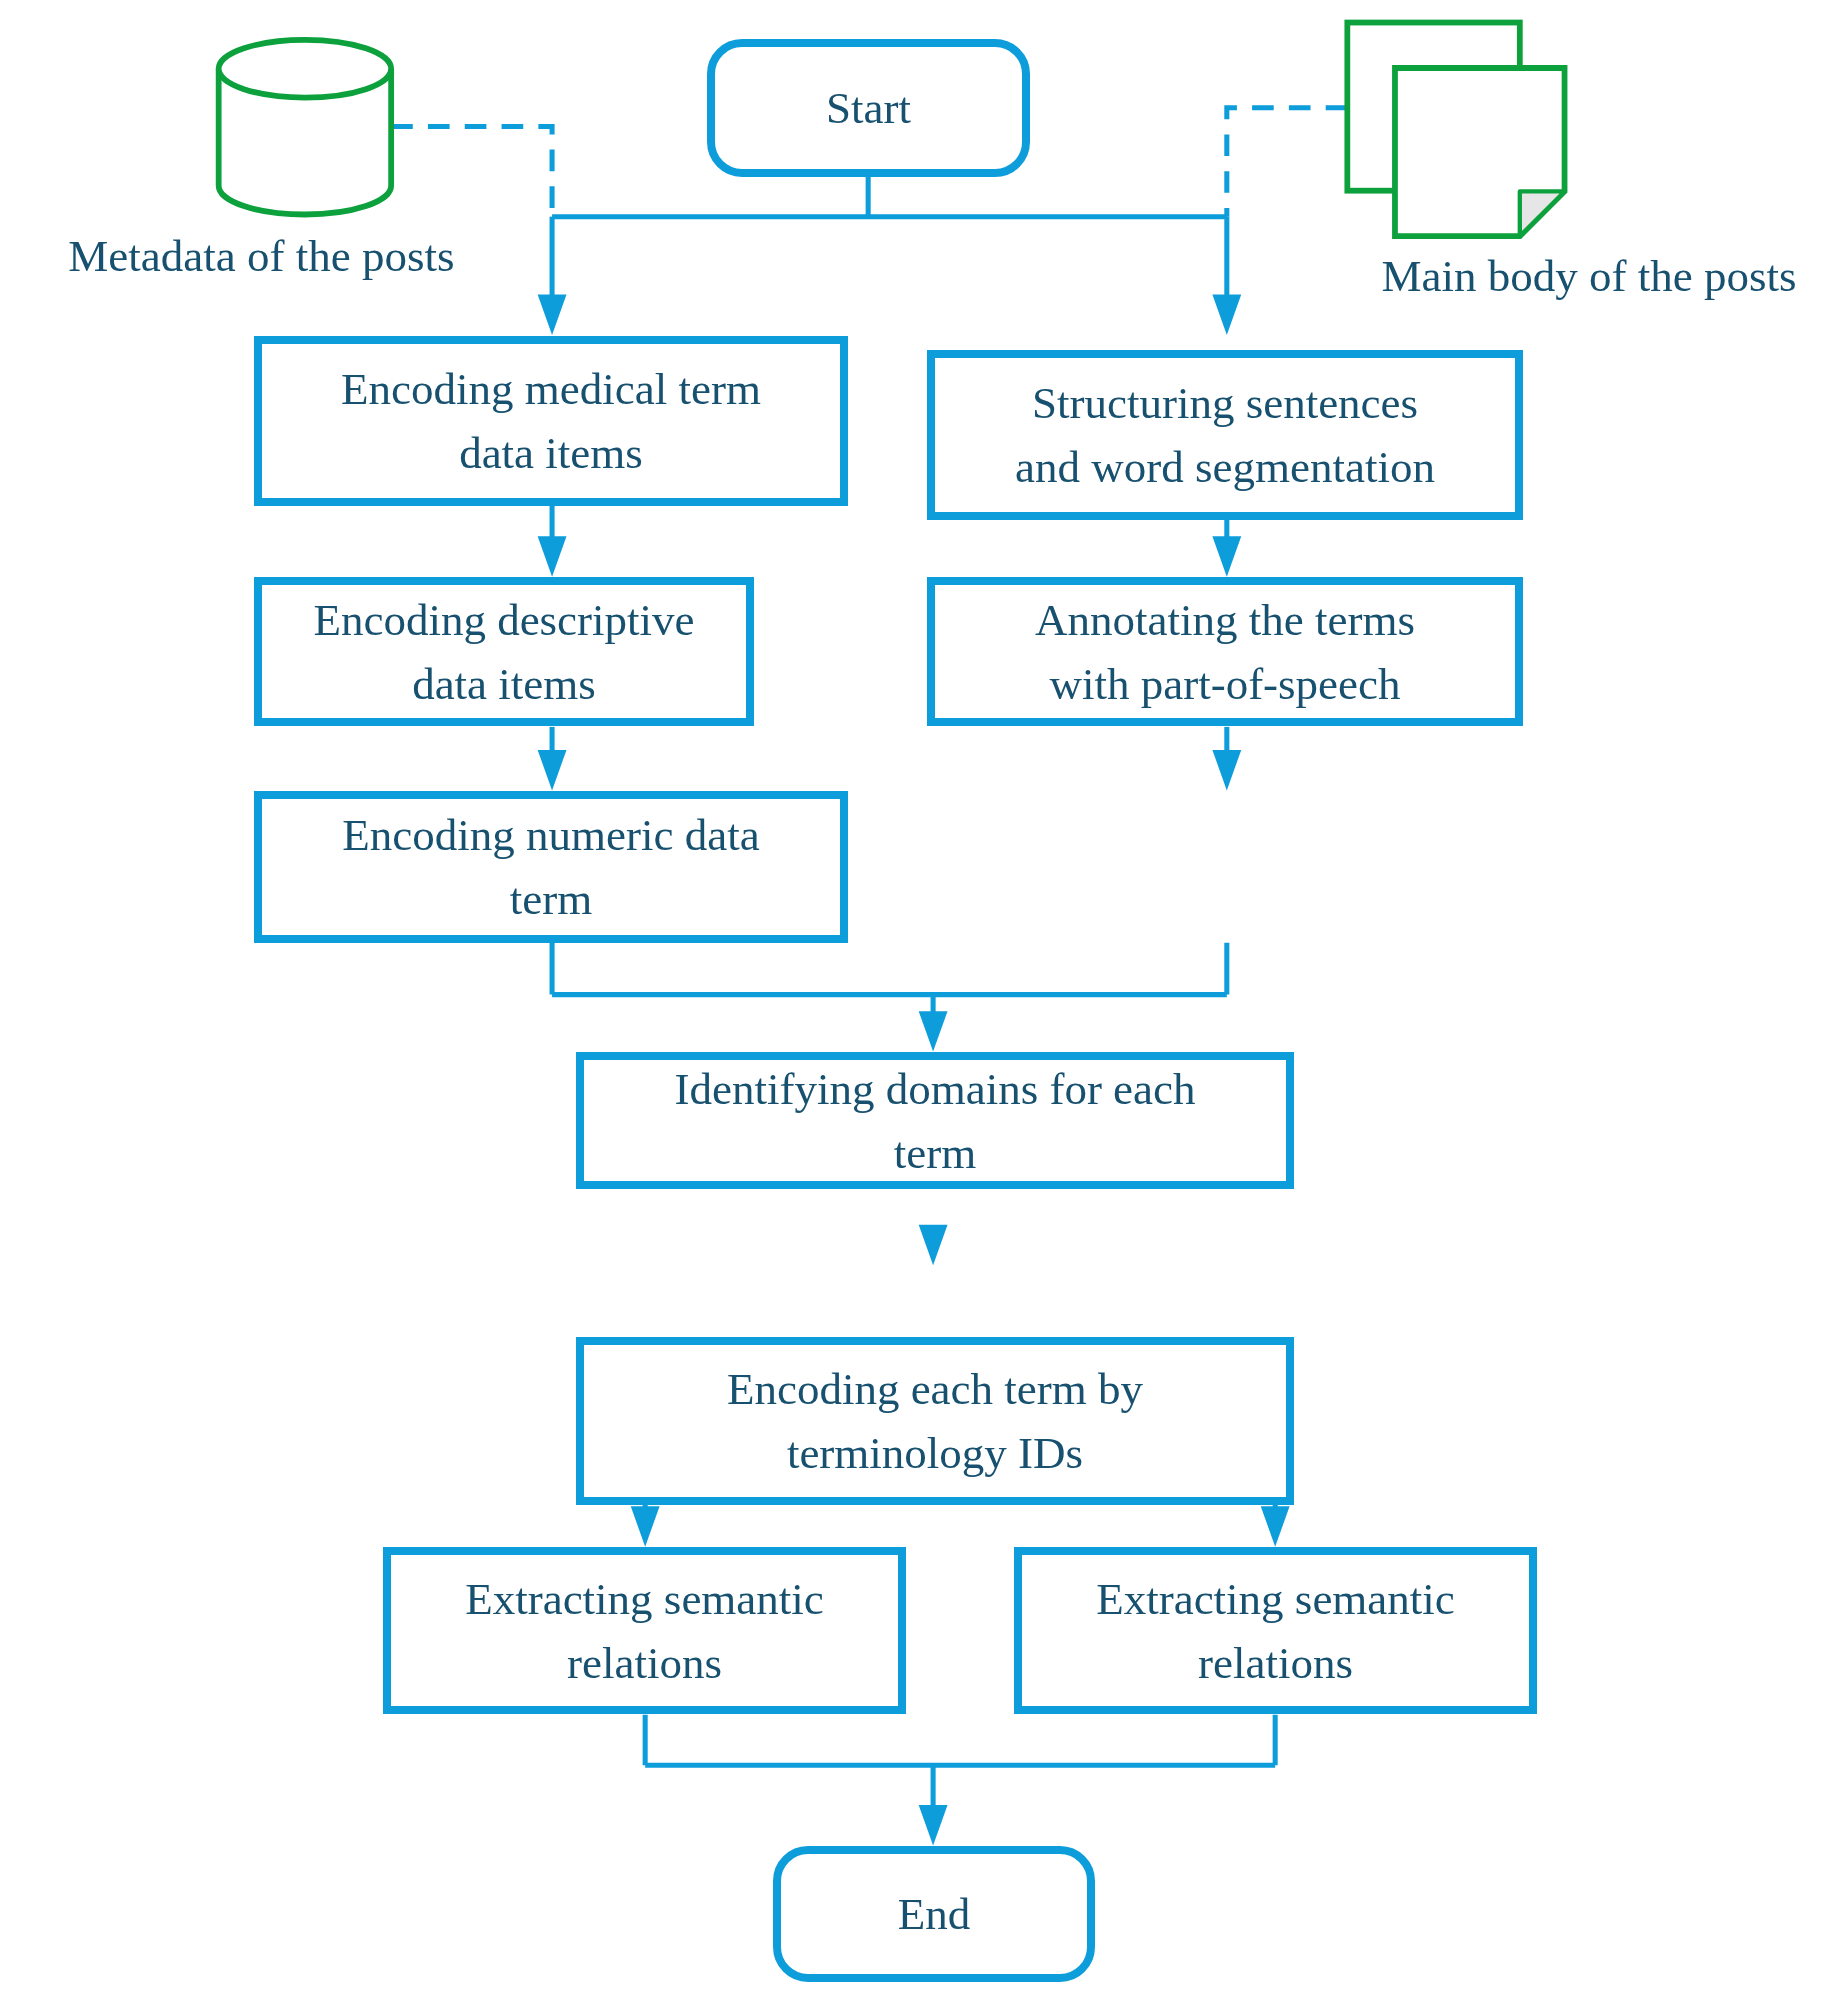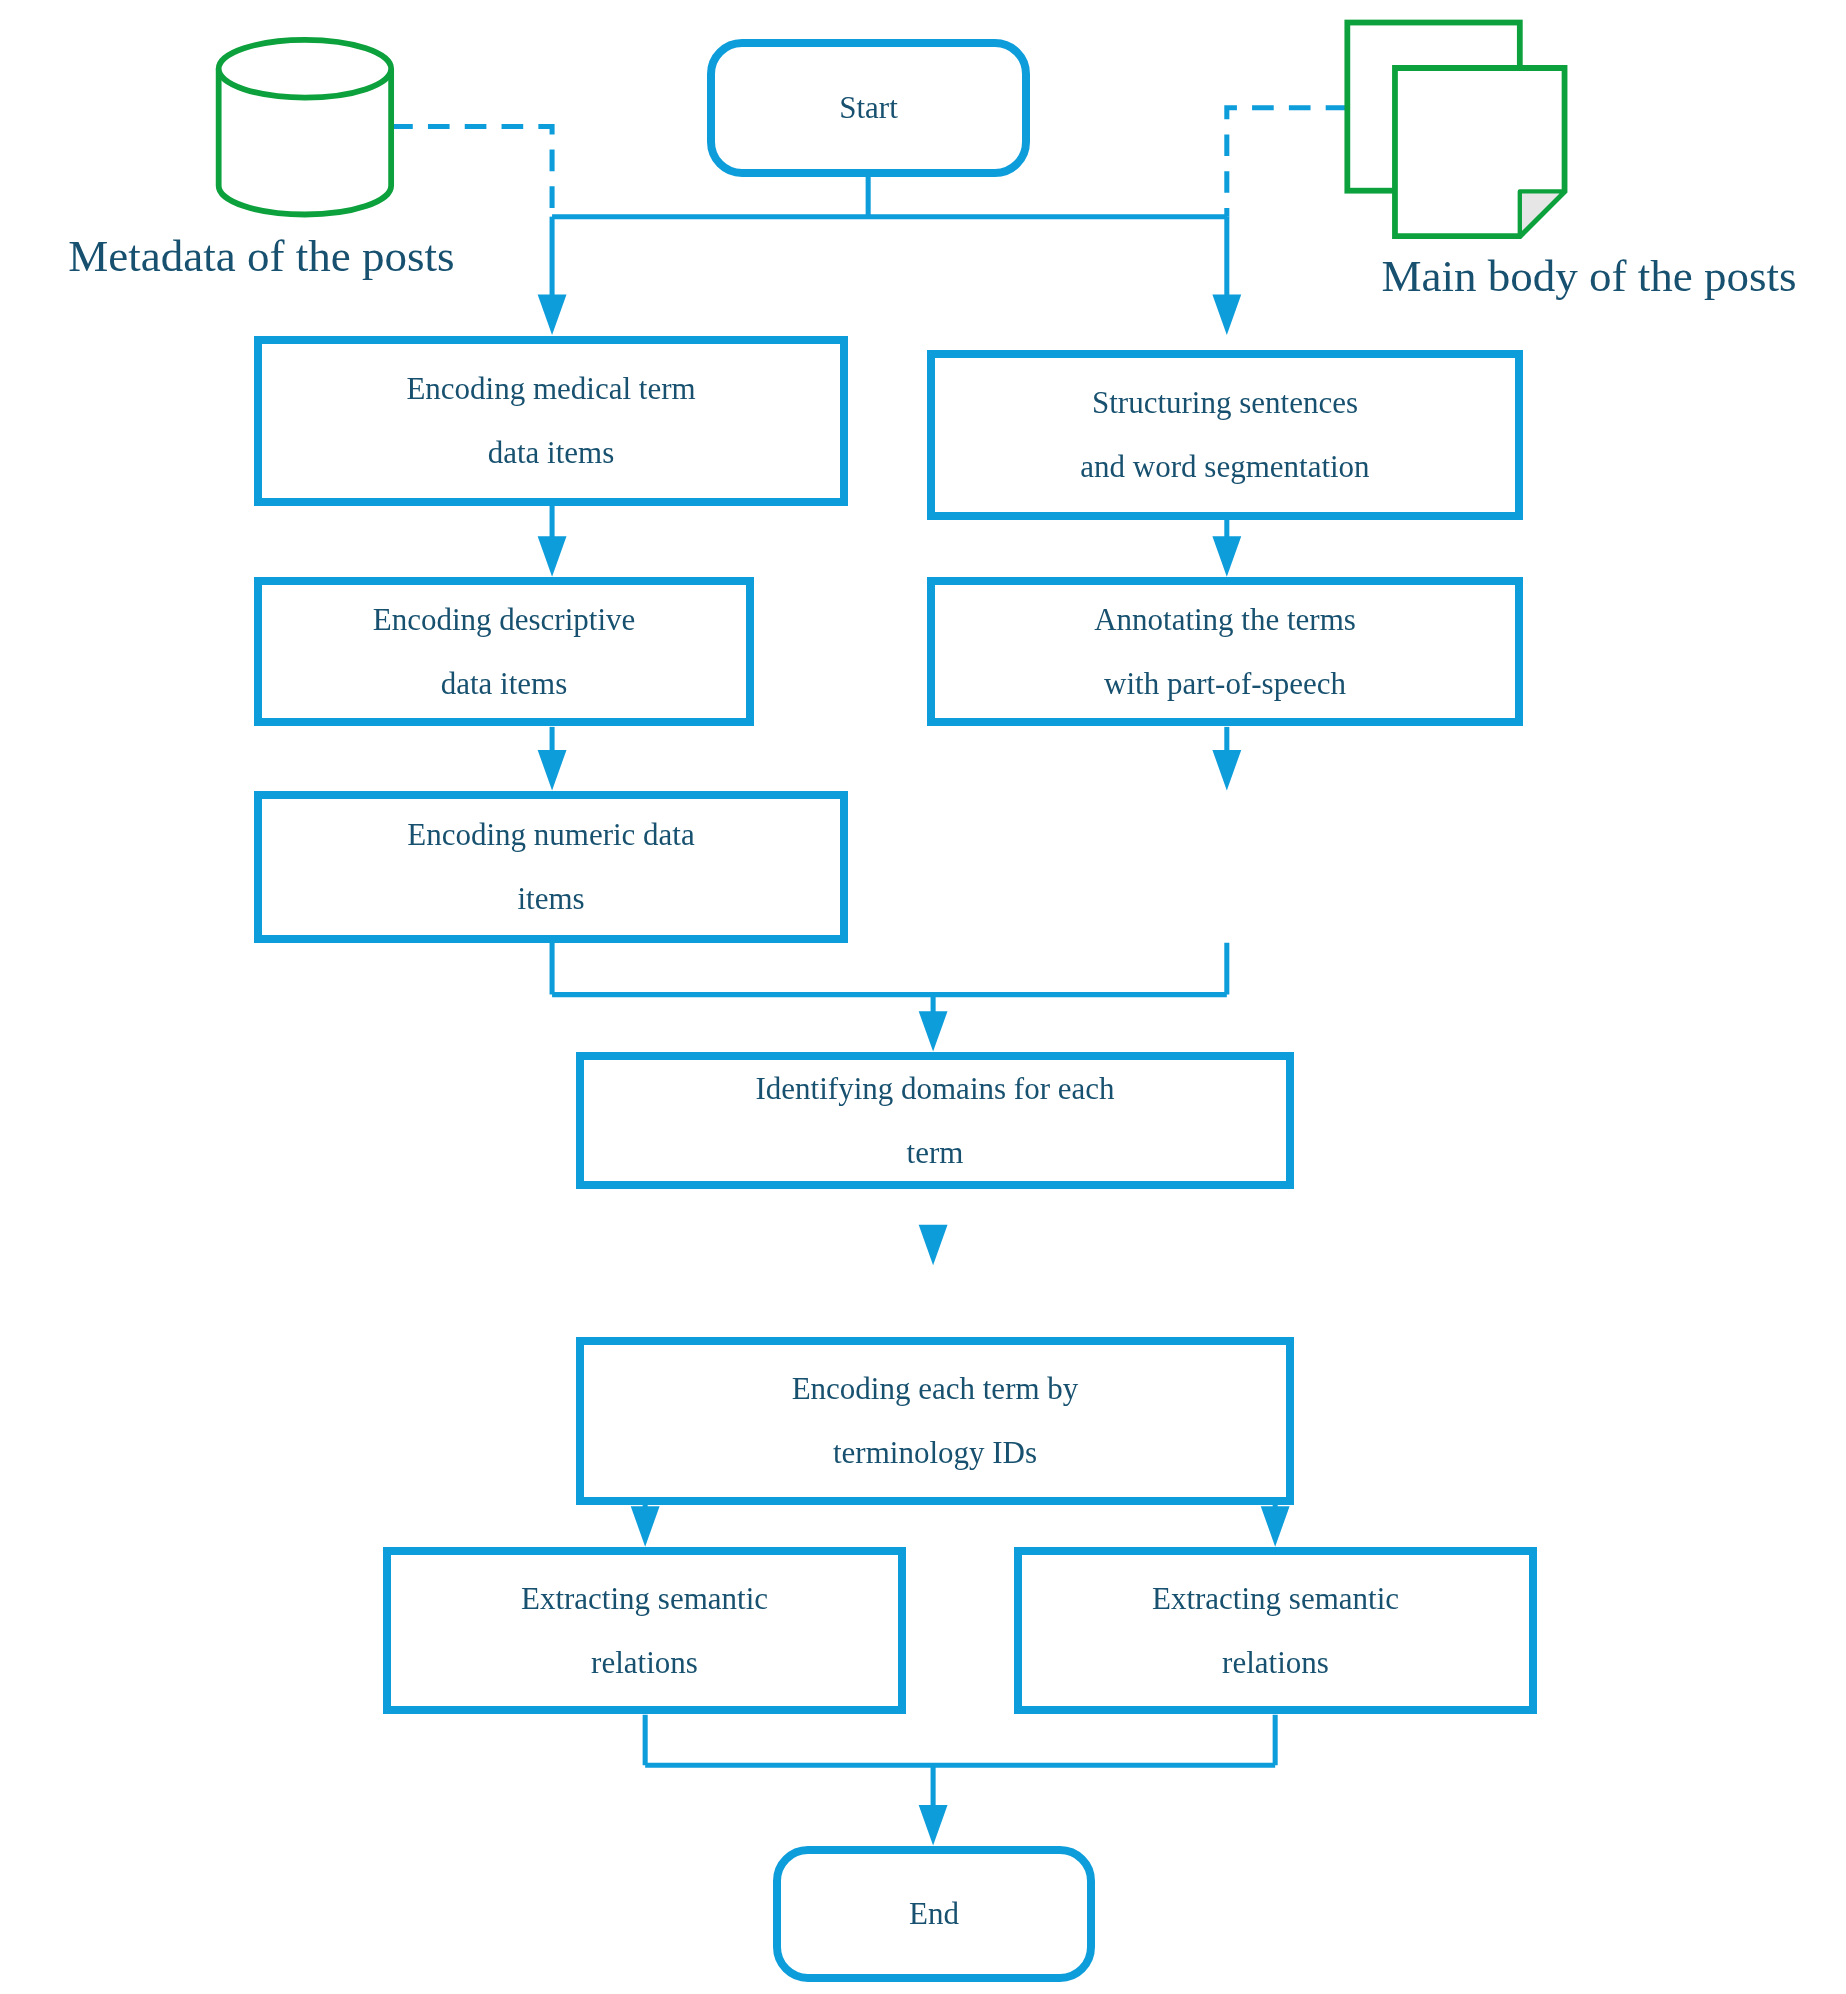--- a/index.html
+++ b/index.html
@@ -20,21 +20,21 @@
   }
   .layer{position:absolute;left:0;top:0;}
   .node{
     position:absolute;
     box-sizing:border-box;
     border:8px solid var(--blue);
     background:#fff;
     display:flex;align-items:center;justify-content:center;
     text-align:center;
     white-space:pre-line;
-    font-size:31px;line-height:64px;
+    font-size:45px;line-height:64px;
     color:var(--text);
   }
   .terminal{border-width:8.7px;border-radius:35px;}
   .icon-label{
     position:absolute;
     text-align:center;
     font-size:45px;line-height:51px;
     color:var(--text);
     white-space:nowrap;
   }
@@ -100,21 +100,21 @@
   <div class="node terminal" style="left:773px;top:1846px;width:322px;height:136px;">End</div>
 
   <div class="icon-label" style="left:14.4px;top:231px;width:494px;">Metadata of the posts</div>
   <div class="icon-label" style="left:1335px;top:251px;width:508px;">Main body of the posts</div>
 
   <div class="node" style="left:254px;top:336px;width:594px;height:170px;">Encoding medical term
 data items</div>
   <div class="node" style="left:254px;top:577px;width:500px;height:149px;">Encoding descriptive
 data items</div>
   <div class="node" style="left:254px;top:791px;width:594px;height:152px;">Encoding numeric data
-items</div>
+term</div>
 
   <div class="node" style="left:927px;top:350px;width:596px;height:170px;">Structuring sentences
 and word segmentation</div>
   <div class="node" style="left:927px;top:577px;width:596px;height:149px;">Annotating the terms
 with part-of-speech</div>
 
   <div class="node" style="left:576px;top:1052px;width:718px;height:137px;">Identifying domains for each
 term</div>
   <div class="node" style="left:576px;top:1337px;width:718px;height:168px;">Encoding each term by
 terminology IDs</div>

